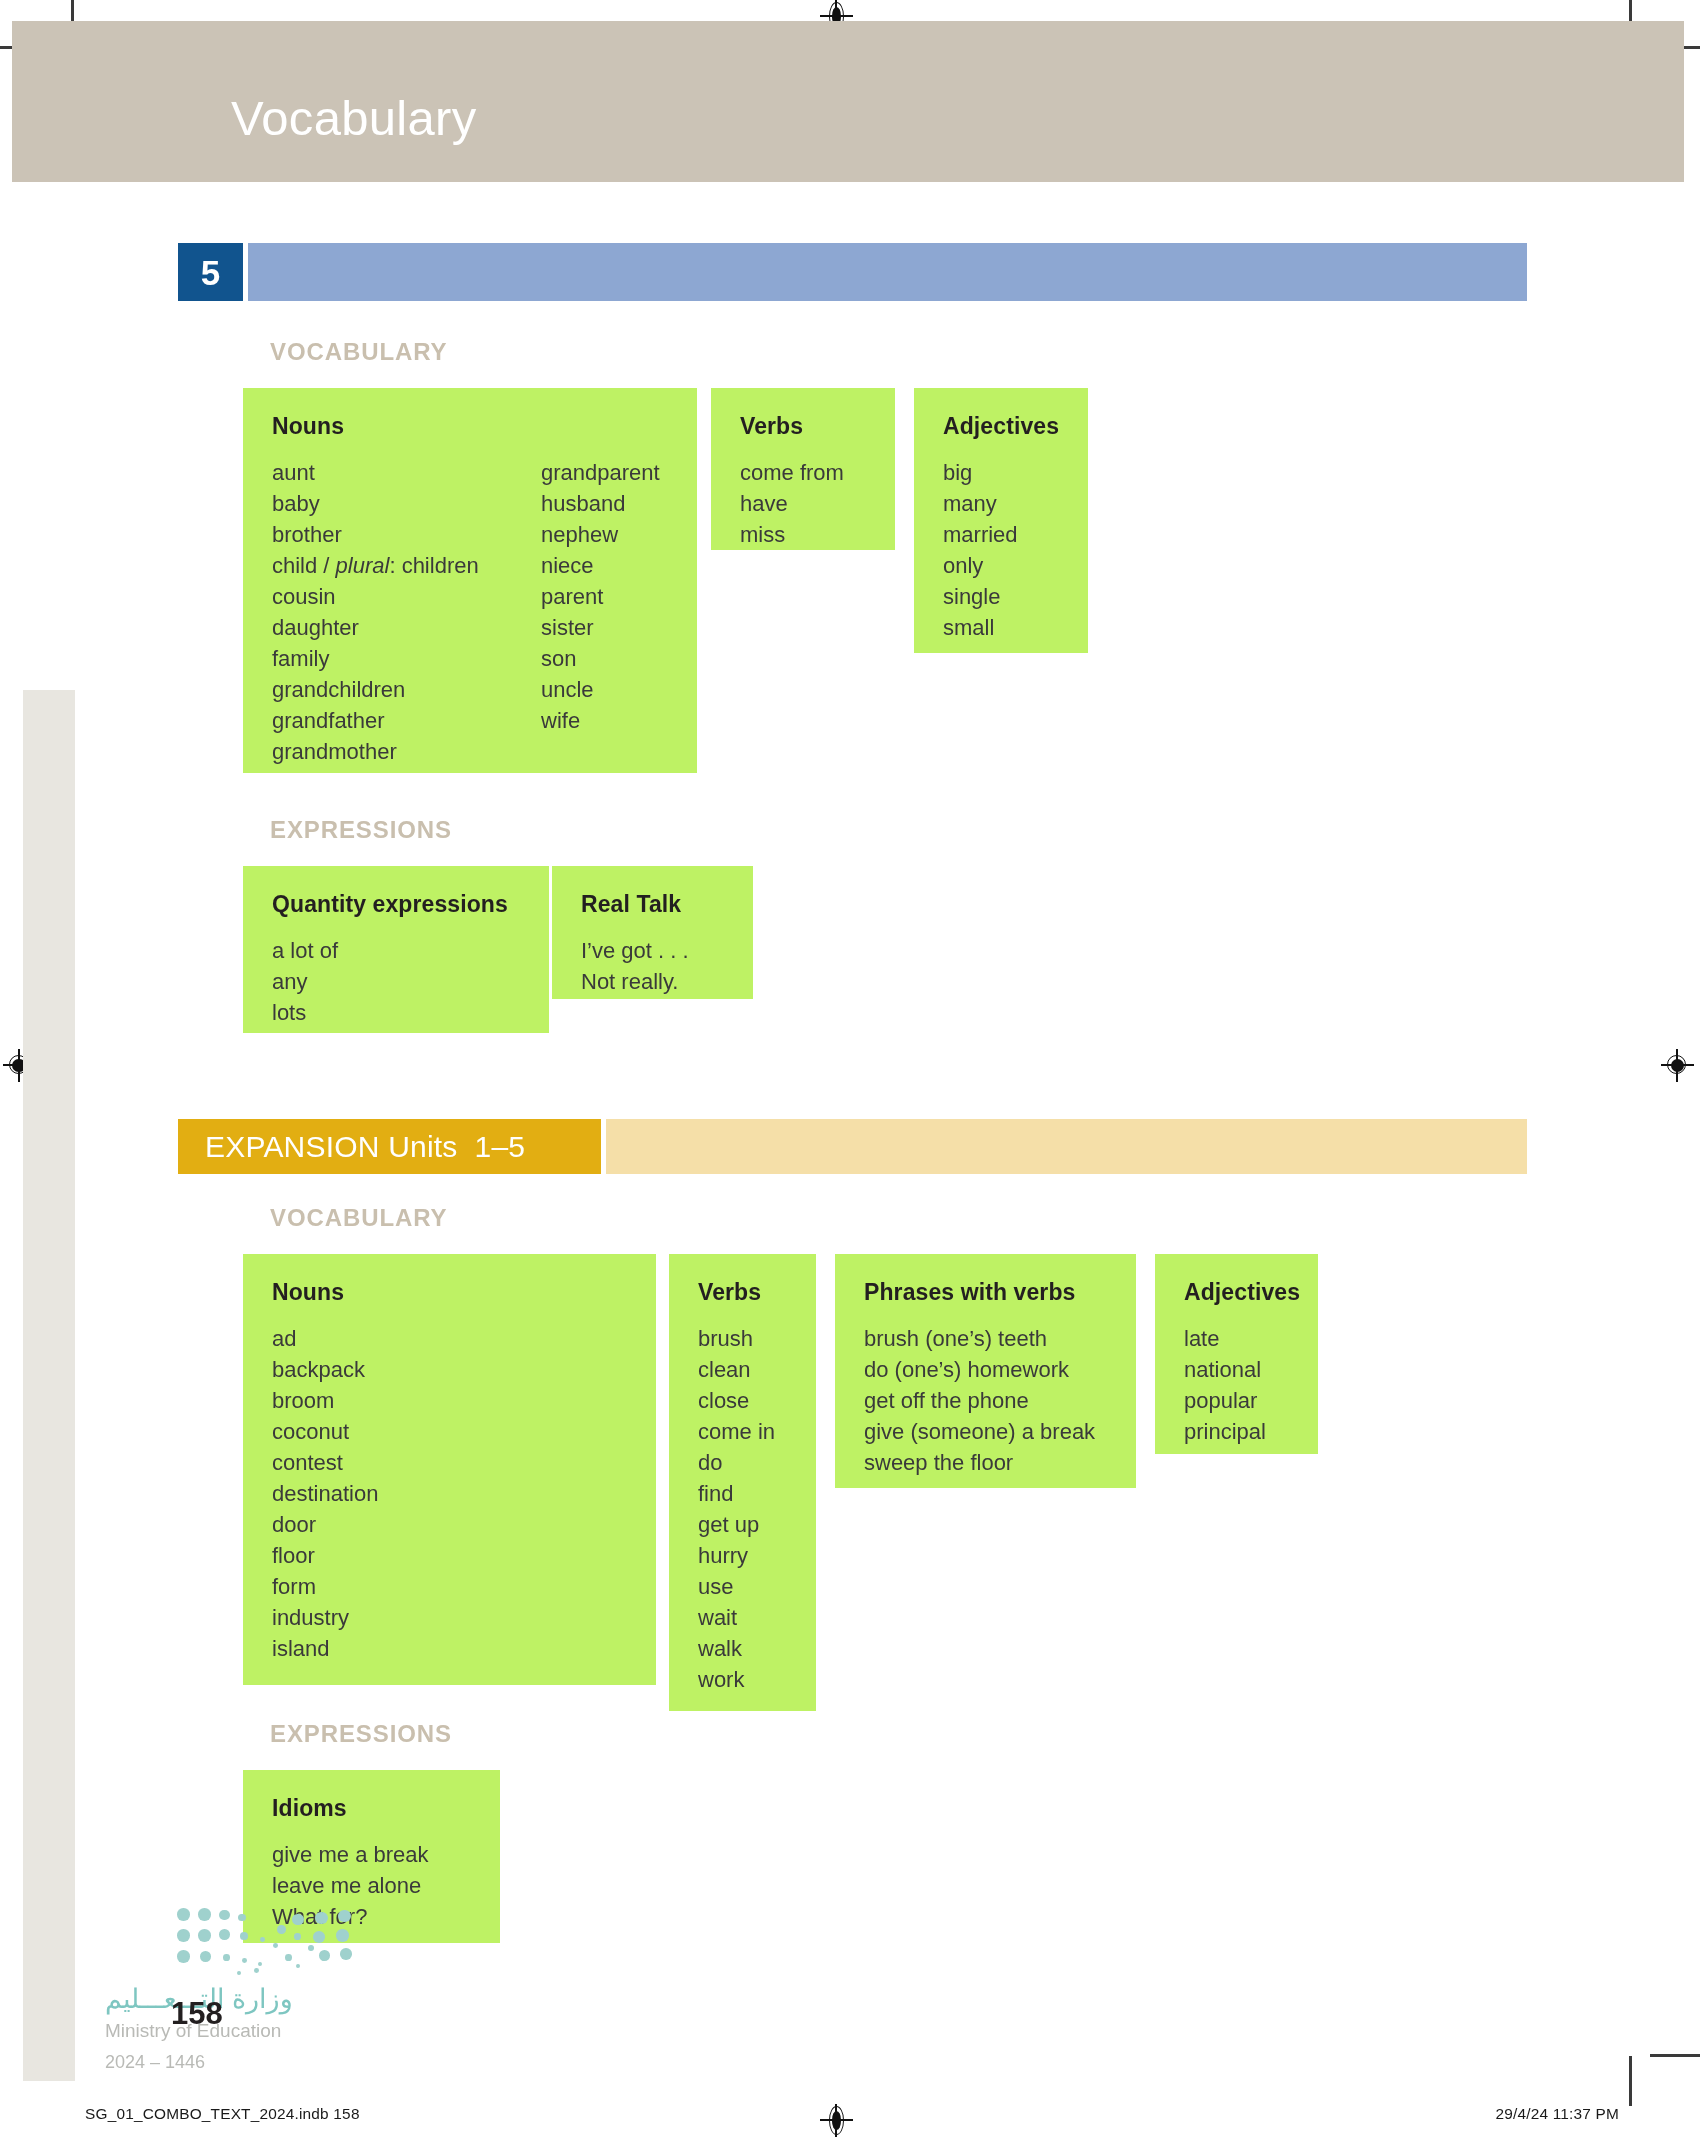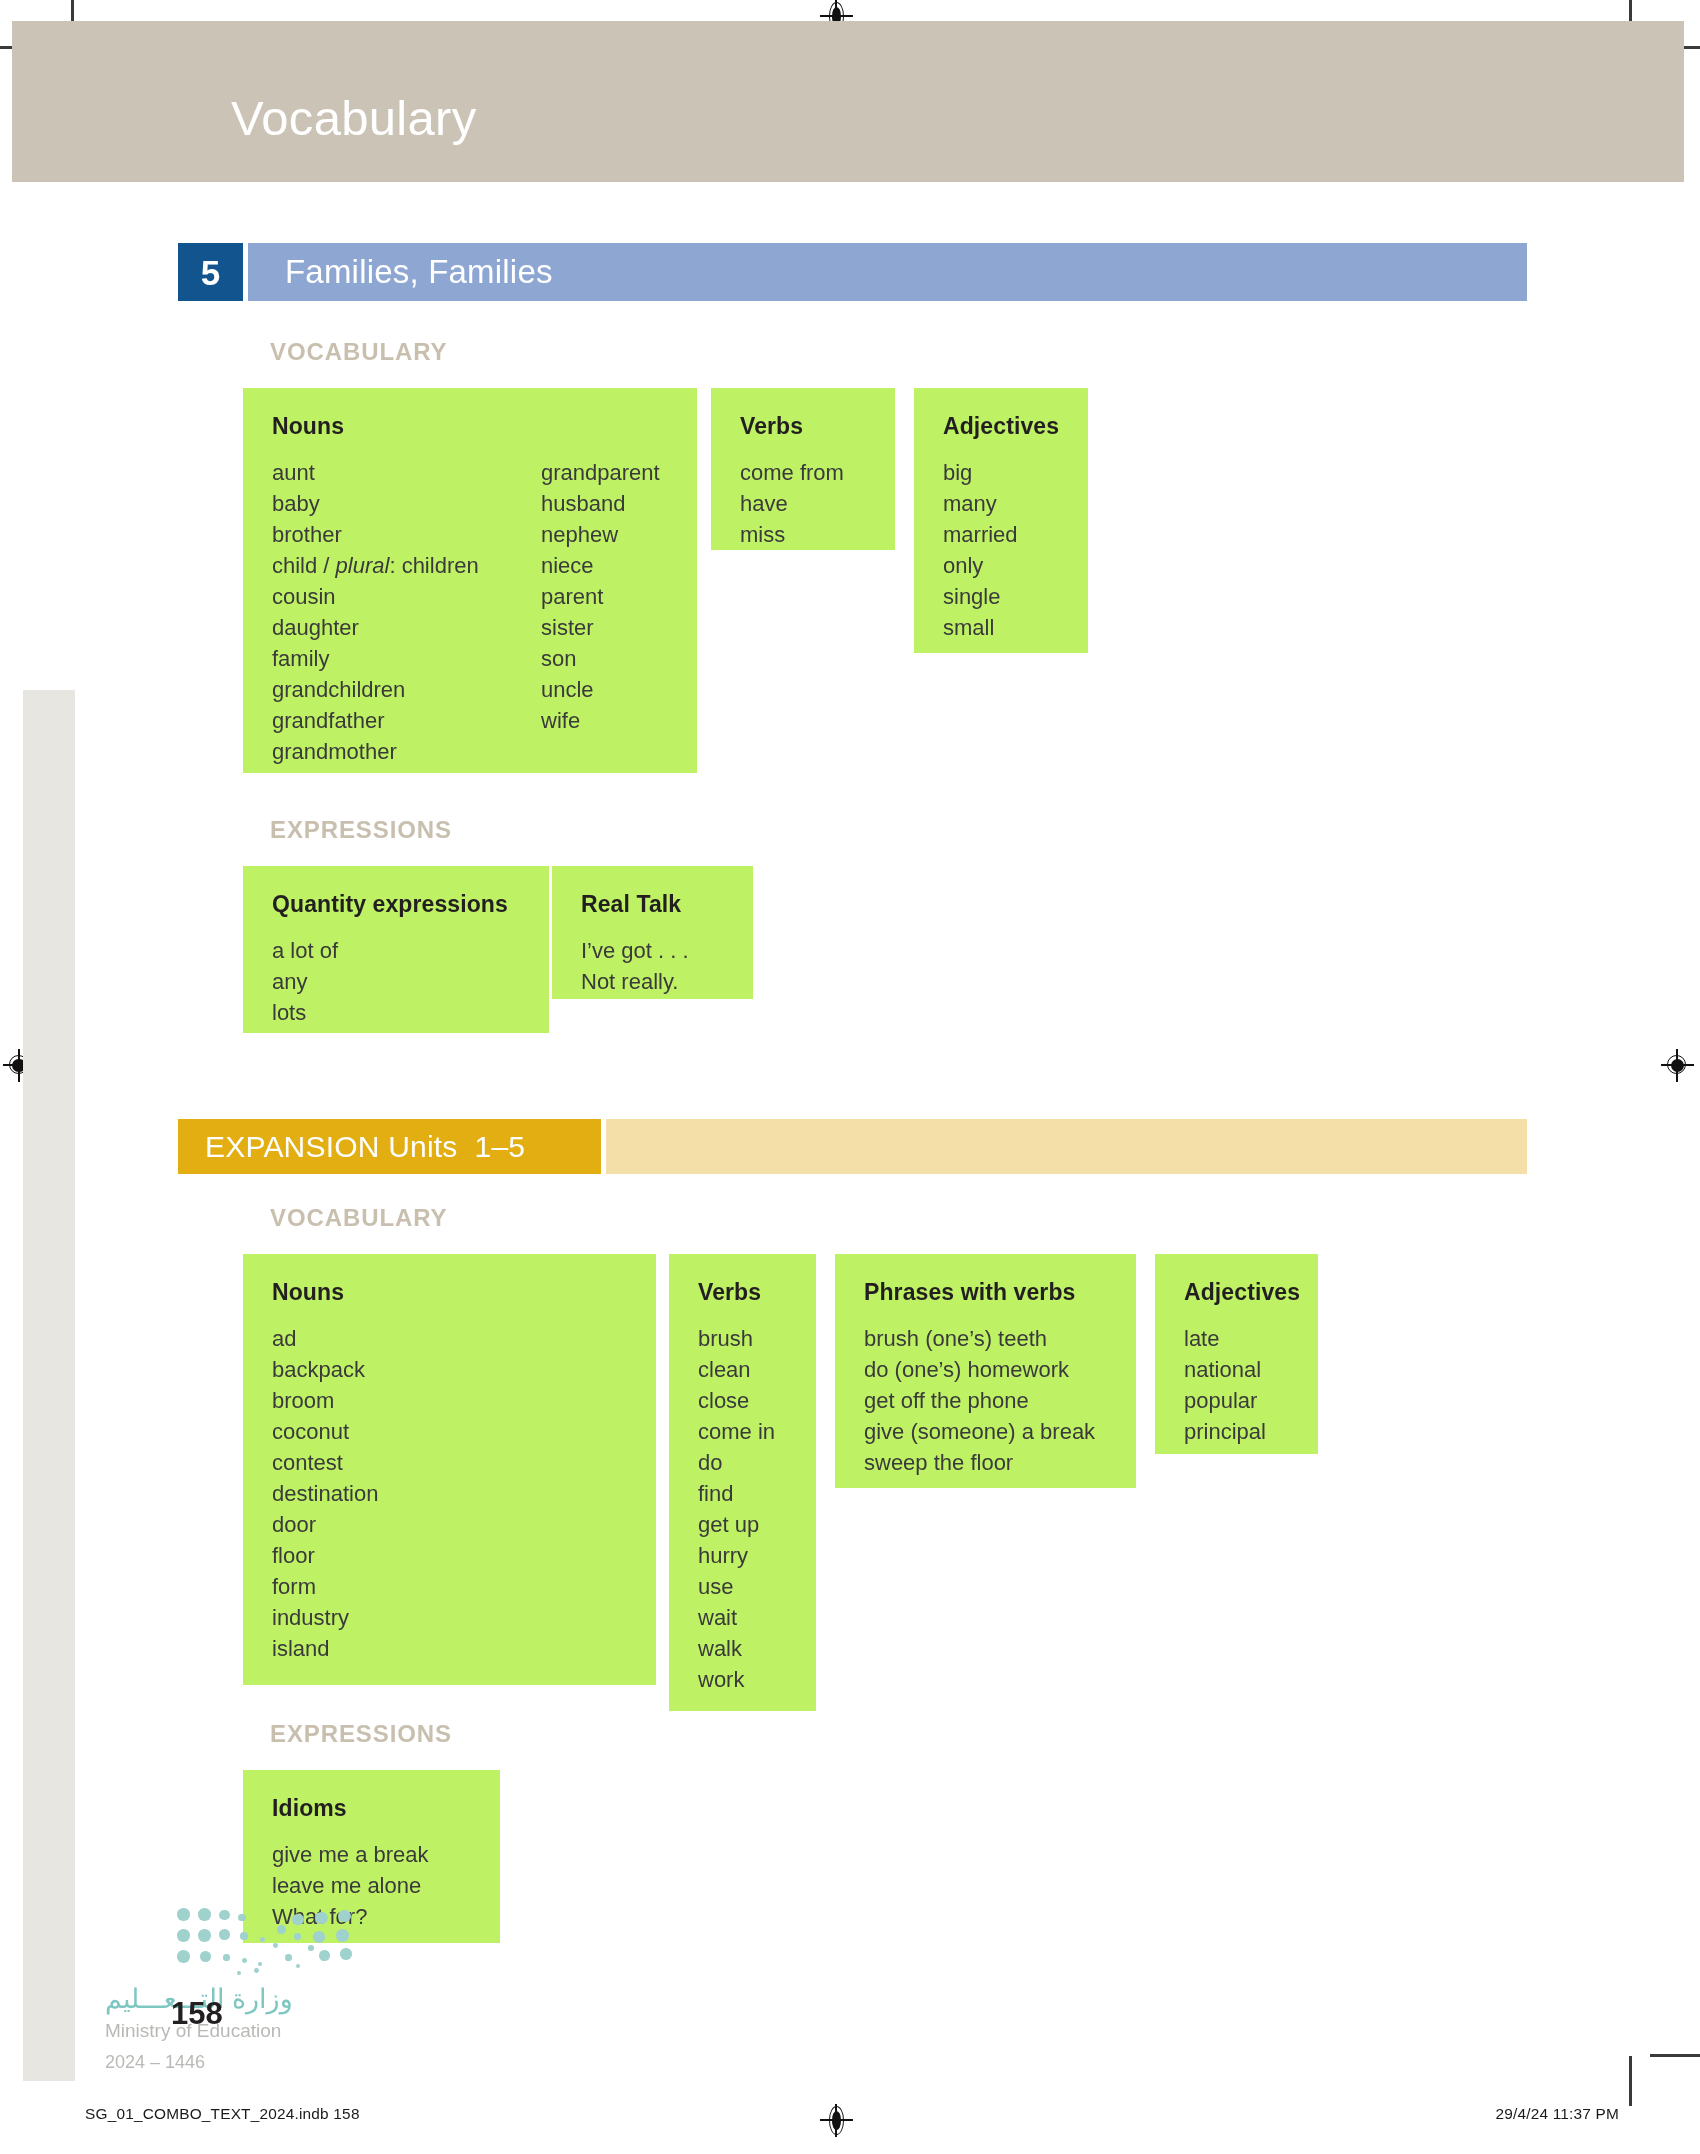--- a/index.html
+++ b/index.html
@@ -286,21 +286,20 @@
 
   <div class="bleed-band"></div>
 
   <div class="header-band"></div>
   <div class="header-title">Vocabulary</div>
 
   <div class="unit-bar">
     <div class="unit-number">5</div>
     <div class="unit-title-strip"></div>
   </div>
-  <div class="unit-title">Families, Families</div>
 
   <div class="section-head" style="left:270px; top:338px;">VOCABULARY</div>
 
   <div class="vbox" id="box-u-nouns" style="left:243px; top:388px; width:454px; height:385px;">
     <h4>Nouns</h4>
     <div class="vcols">
       <div class="vcol" style="width:269px;">
           <span>aunt</span>
           <span>baby</span>
           <span>brother</span>

